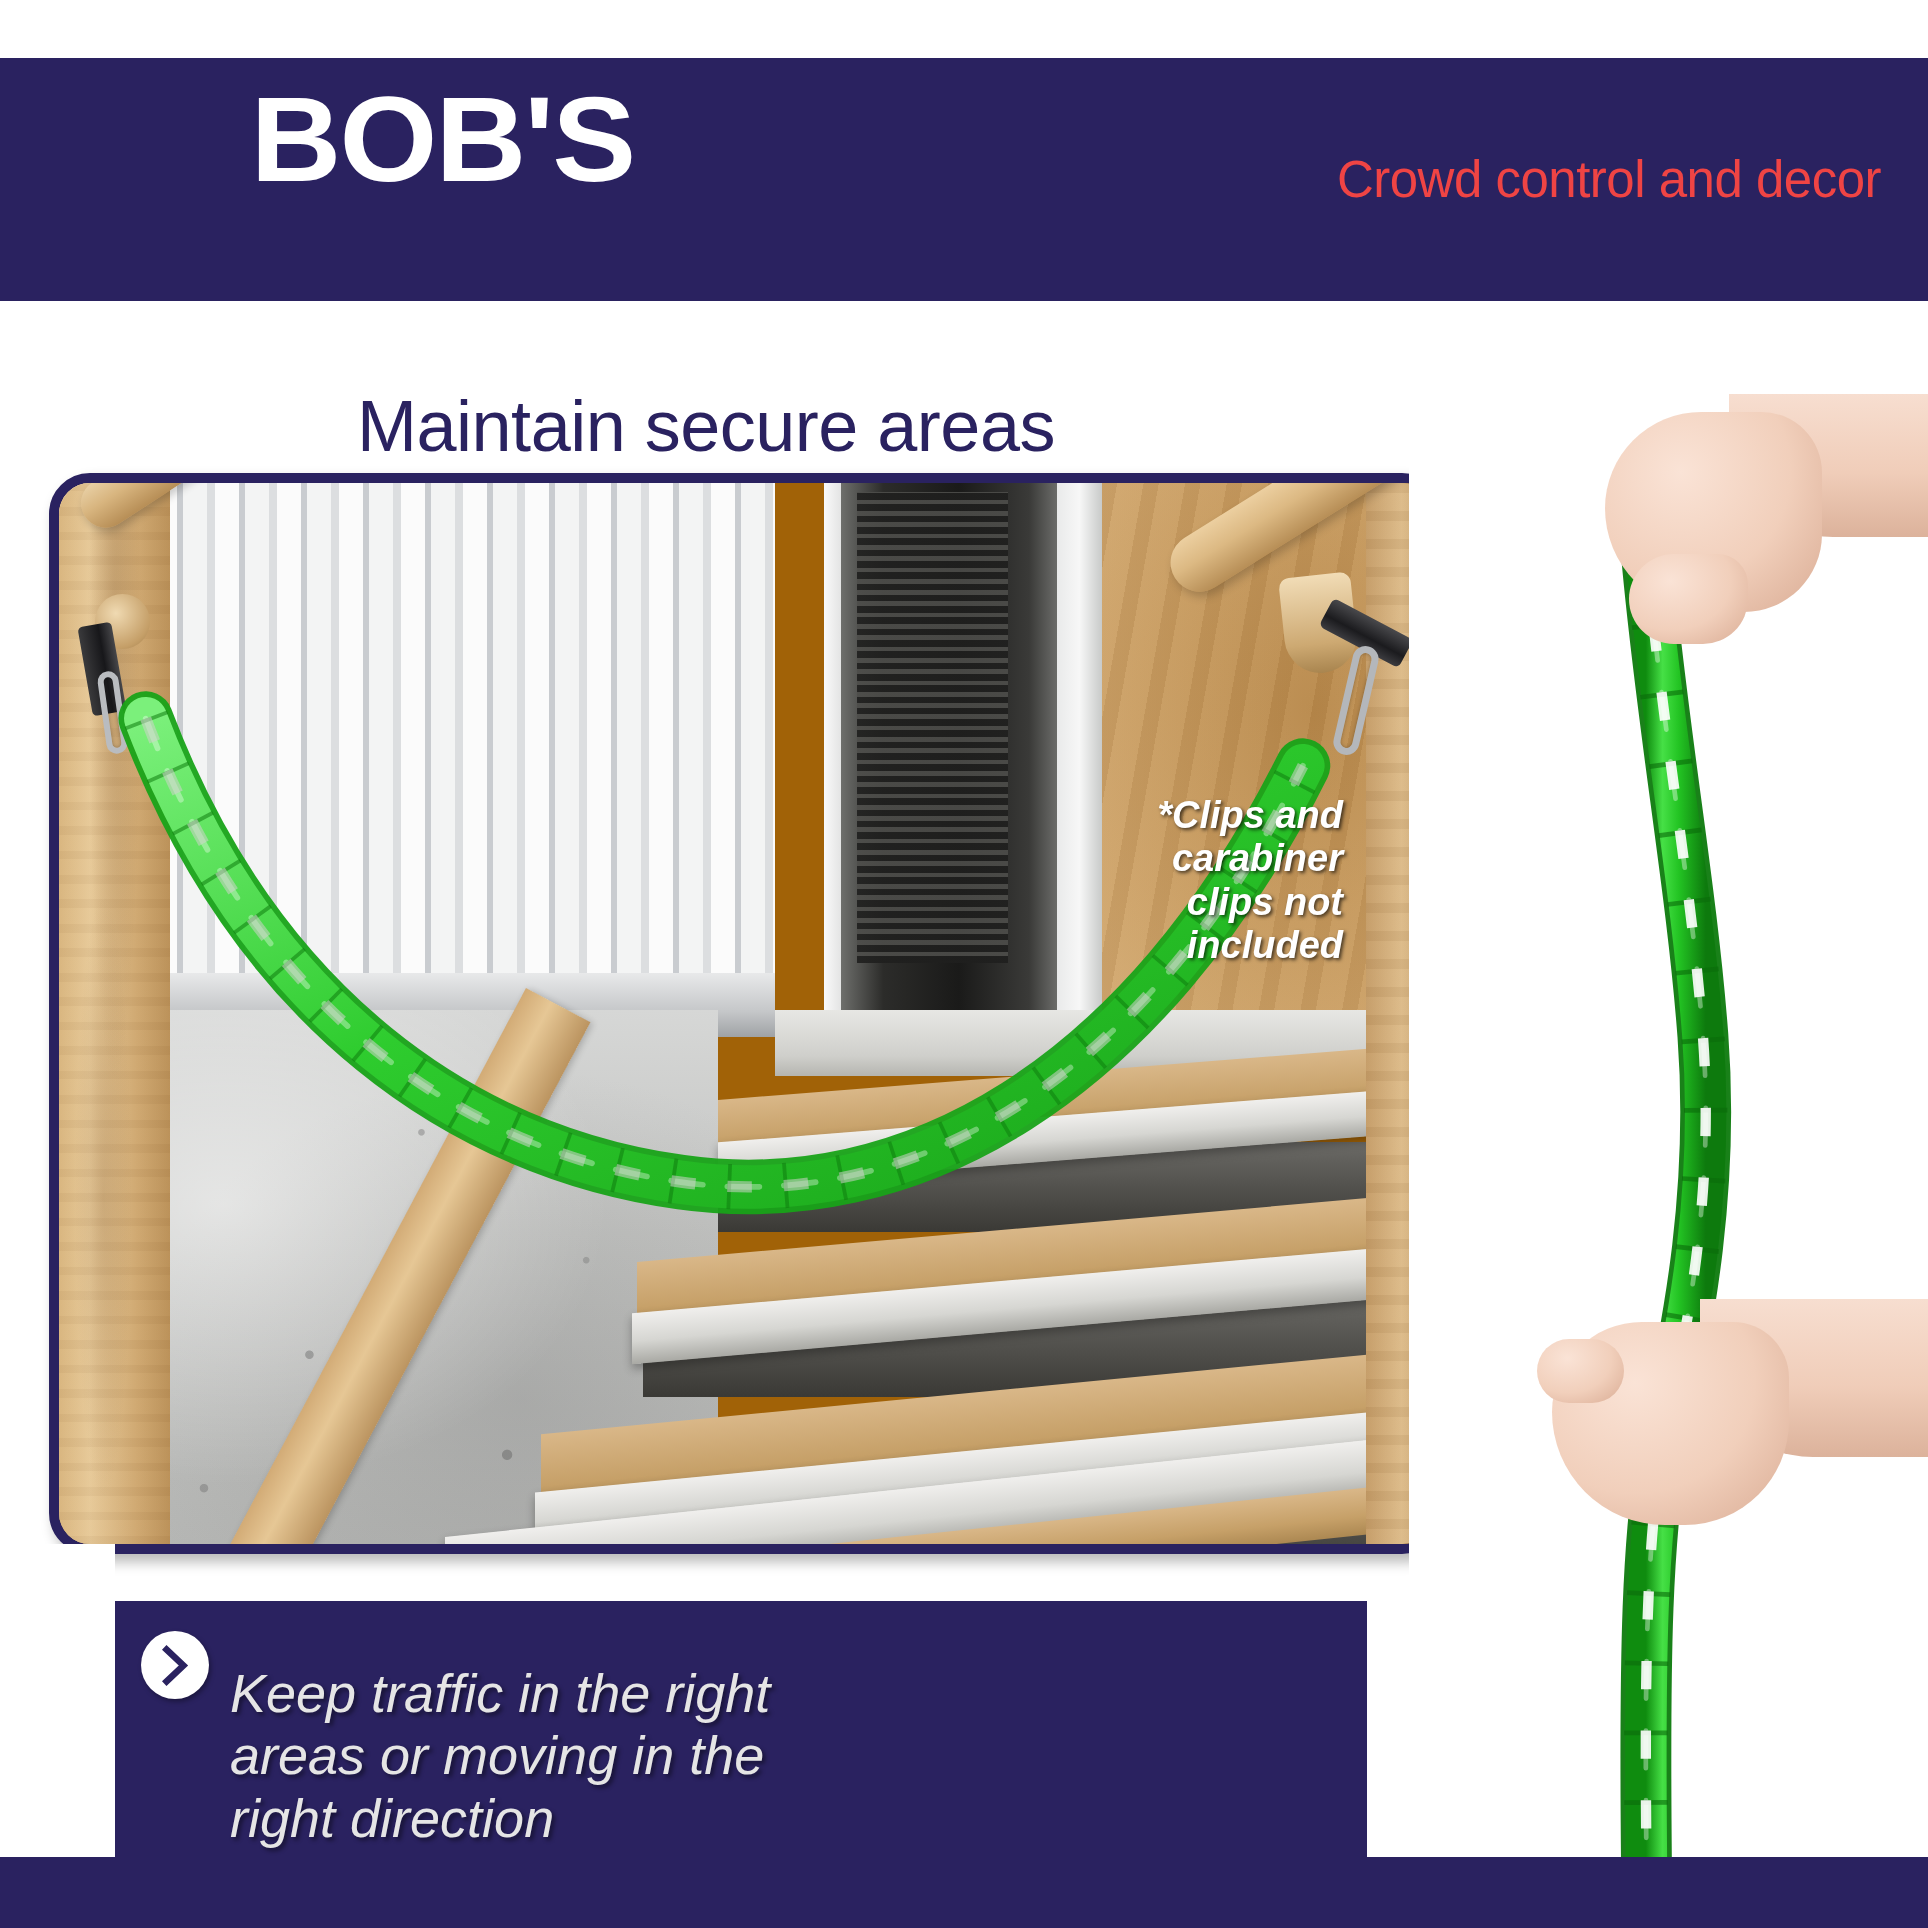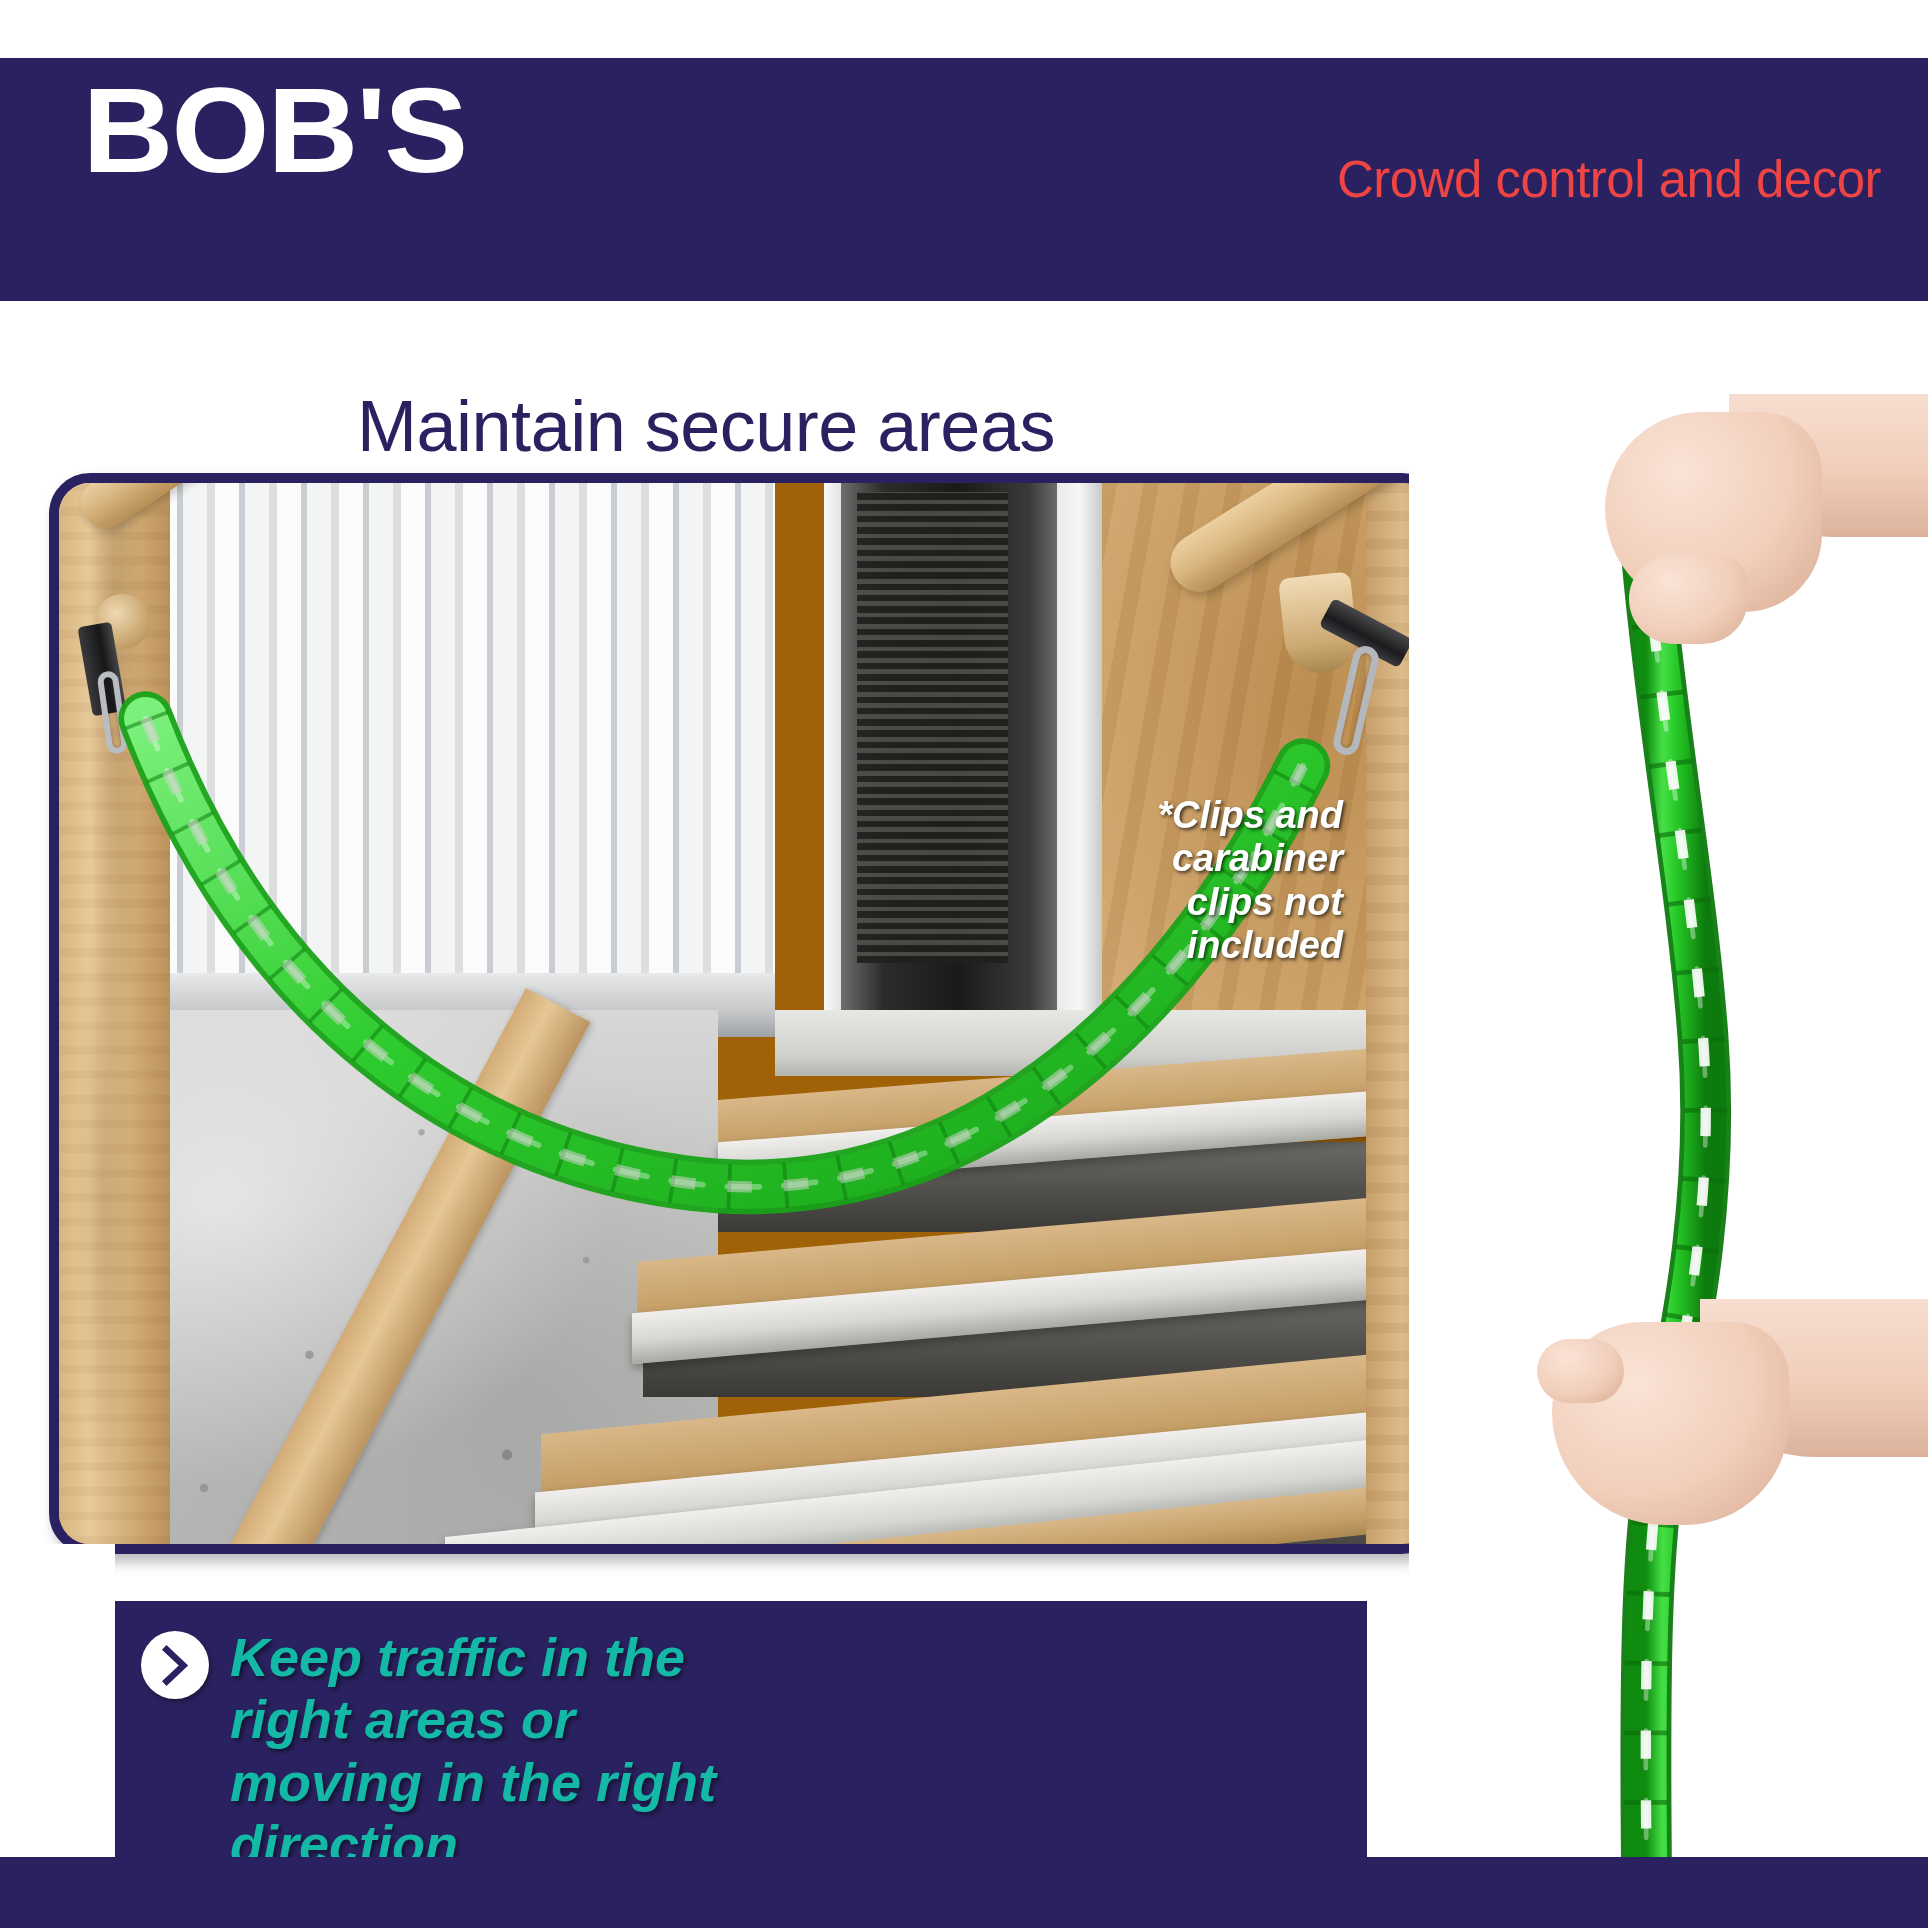--- a/index.html
+++ b/index.html
@@ -13,23 +13,23 @@
     -webkit-font-smoothing:antialiased;
   }
 
   
   .header {
     position:absolute; left:0; top:58px; width:1928px; height:243px;
     background:#2a2260;
     display:flex; align-items:center;
   }
   .logo-block {
-    position:absolute; left:90px; top:13px;
+    position:absolute; left:90px; top:22px;
     width:537px;
-    display:flex; flex-direction:column; align-items:flex-start;
+    display:flex; flex-direction:column; align-items:flex-end;
   }
   .logo-bobs {
     color:#ffffff;
     font-size:121px;
     font-weight:bold;
     letter-spacing:-1.9px;
     line-height:0.98;
     font-family:"Liberation Sans", sans-serif;
     transform:scaleX(1.04);
   }
@@ -286,27 +286,28 @@
   .bullet-icon {
     flex:0 0 auto;
     width:68px; height:68px; border-radius:50%;
     background:#ffffff;
     display:flex; align-items:center; justify-content:center;
     margin-top:5.6px;
     box-shadow:1.9px 2.8px 5.6px rgba(0,0,0,.35);
   }
   .bullet-icon svg { display:block; }
   .bullet-text {
-    color:#14b8a6;
+    color:#e5e5e5;
     font-size:54px;
     line-height:1.16;
     font-style:italic;
-    font-weight:bold;
+    font-weight:normal;
     text-shadow:2.8px 2.8px 4.7px rgba(0,0,0,.45);
     font-family:"Liberation Sans", sans-serif;
+    margin-top:36px;
   }
 
   
   .panel-notch {
     position:absolute; left:1367px; top:1601px;
     width:41px; height:256px;
     background:#ffffff;
   }
 
   

